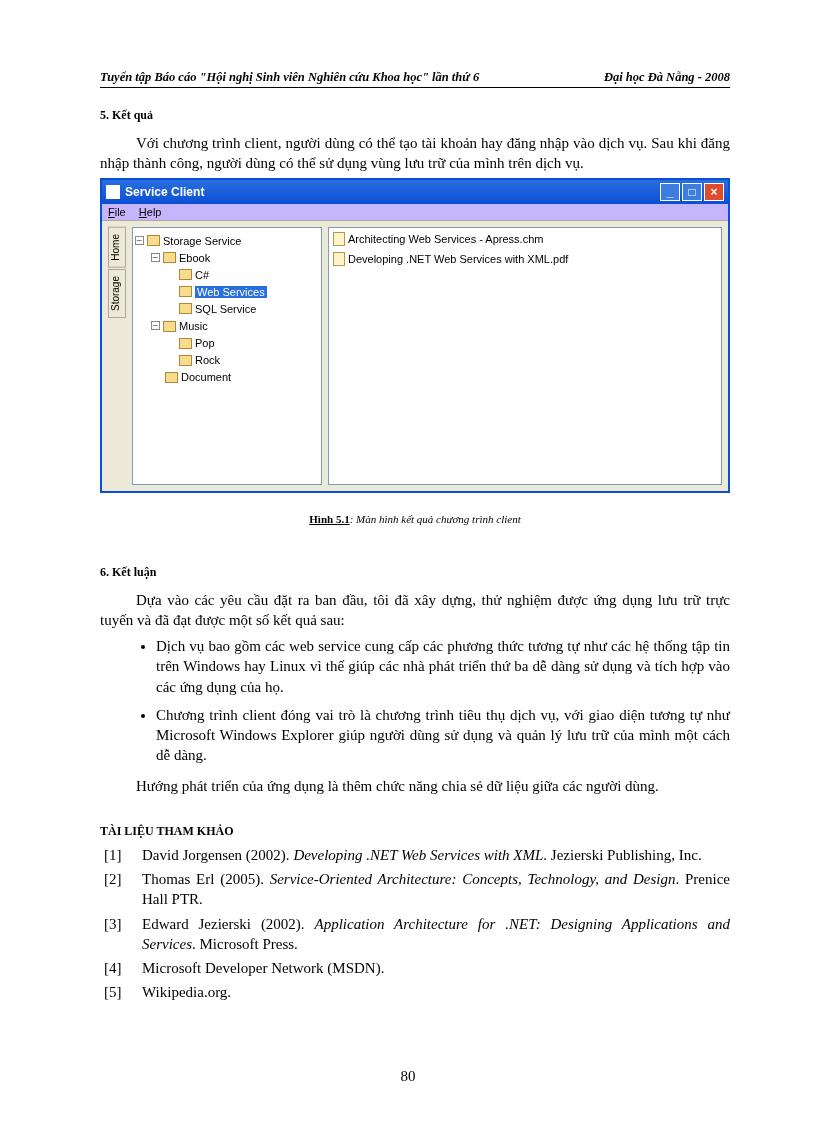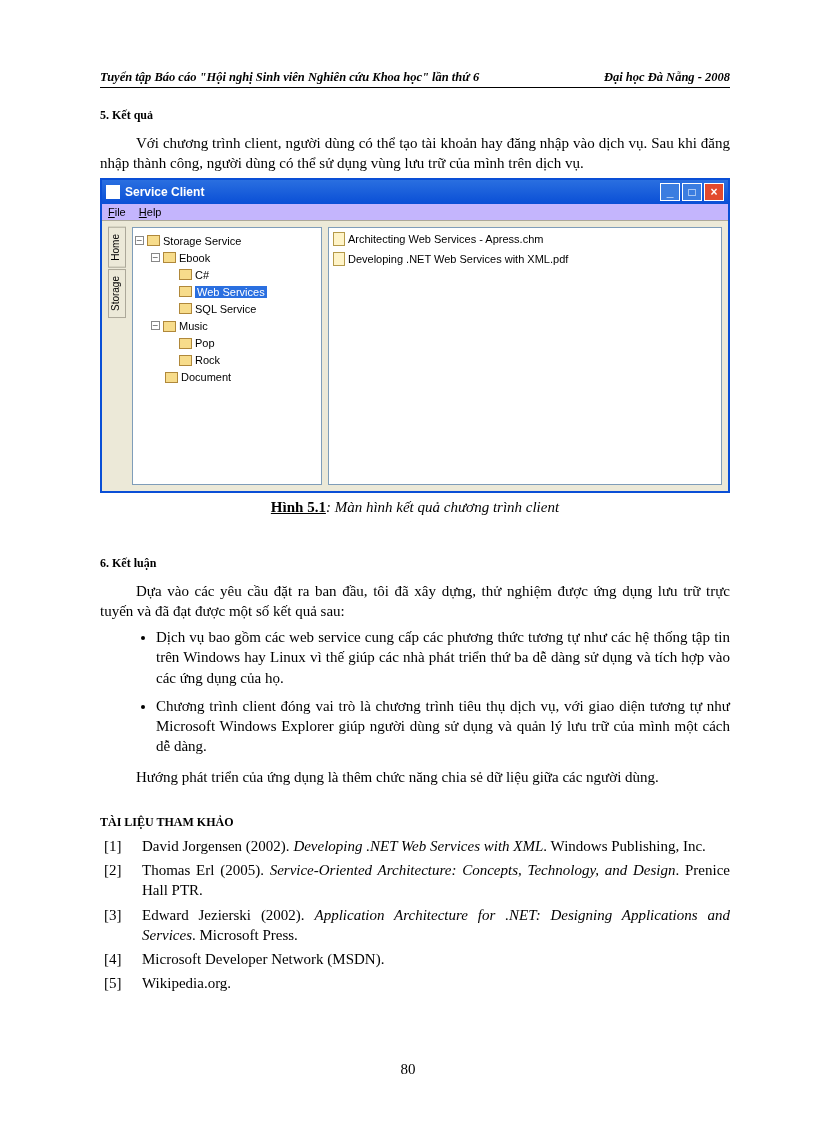--- a/index.html
+++ b/index.html
@@ -64,34 +64,34 @@
     vertical-align:middle; }
   .lbl { vertical-align:middle; }
   .sel { background:#2a6fe0; color:#fff; padding:0 2px; }
   .flist {
     flex:1; background:#fff; border:1px solid #7f9db9; padding:4px;
   }
   .frow { display:flex; gap:6px;flex-direction:column; }
   .fitem { display:flex; align-items:center; gap:3px; font-size:11px; white-space:nowrap;}
   .ficon { width:12px; height:14px; border:1px solid #b59a4a; background:#fff4c8; }
 
-  .fig-cap { text-align:center; margin-top:6px; font-size:15px; }
+  .fig-cap { text-align:center; margin-top:20px; font-size:11px; }
   .fig-cap b { text-decoration:underline; }
   .fig-cap i { font-style:italic; }
 
   ul.bul { list-style:disc; margin:6px 0 6px 56px; }
   ul.bul li { text-align:justify; margin-bottom:8px; line-height:1.35; }
 
   .refs-title { text-align:left; font-weight:bold; font-size:12px; margin:28px 0 6px;}
   .refs { margin-left:4px; }
   .ref { display:flex; gap:10px; text-align:justify; line-height:1.35; margin-bottom:4px;}
   .ref .num { min-width:28px; }
   .ref i { font-style:italic; }
 
-  .pagenum { position:absolute; left:0; right:0; bottom:45px; text-align:center; font-size:15px;}
+  .pagenum { position:absolute; left:0; right:0; bottom:38px; text-align:center; font-size:15px;}
 </style>
 </head>
 <body>
 
 <div class="page">
   <div class="hdr">
     <span>Tuyển tập Báo cáo "Hội nghị Sinh viên Nghiên cứu Khoa học" lần thứ 6</span>
     <span>Đại học Đà Nẵng - 2008</span>
   </div>
 
@@ -154,21 +154,21 @@
   <ul class="bul">
     <li>Dịch vụ bao gồm các web service cung cấp các phương thức tương tự như các hệ thống tập tin trên Windows hay Linux vì thế giúp các nhà phát triển thứ ba dễ dàng sử dụng và tích hợp vào các ứng dụng của họ.</li>
     <li>Chương trình client đóng vai trò là chương trình tiêu thụ dịch vụ, với giao diện tương tự như Microsoft Windows Explorer giúp người dùng sử dụng và quản lý lưu trữ của mình một cách dễ dàng.</li>
   </ul>
   <div class="para indent">Hướng phát triển của ứng dụng là thêm chức năng chia sẻ dữ liệu giữa các người dùng.</div>
 
   <div class="refs-title">TÀI LIỆU THAM KHẢO</div>
   <div class="refs">
     <div class="ref">
         <span class="num">[1]</span>
-        <span><span>David Jorgensen (2002). </span><i>Developing .NET Web Services with XML</i><span>. Windows Publishing, Inc.</span></span>
+        <span><span>David Jorgensen (2002). </span><i>Developing .NET Web Services with XML</i><span>. Jezierski Publishing, Inc.</span></span>
       </div>
     <div class="ref">
         <span class="num">[2]</span>
         <span><span>Thomas Erl (2005). </span><i>Service-Oriented Architecture: Concepts, Technology, and Design</i><span>. Prenice Hall PTR.</span></span>
       </div>
     <div class="ref">
         <span class="num">[3]</span>
         <span><span>Edward Jezierski (2002). </span><i>Application Architecture for .NET: Designing Applications and Services</i><span>. Microsoft Press.</span></span>
       </div>
     <div class="ref">

